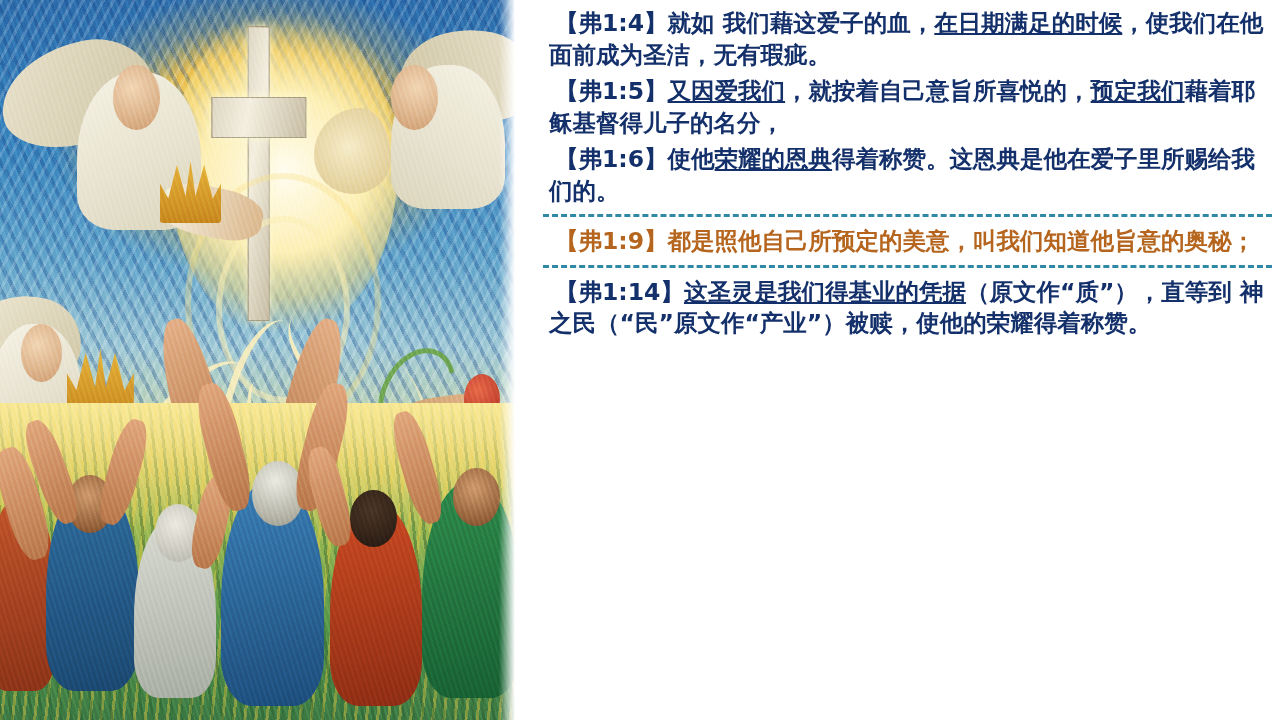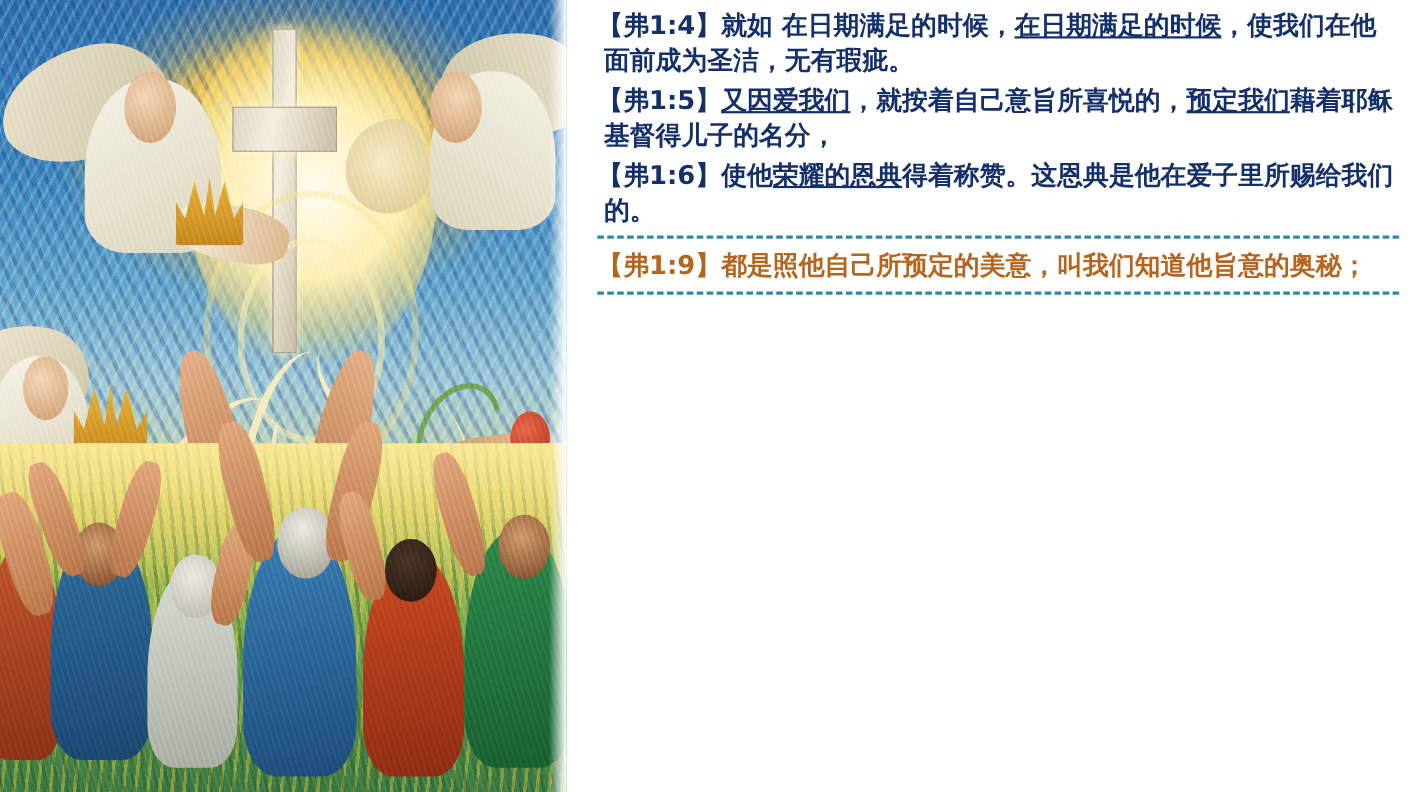--- a/index.html
+++ b/index.html
@@ -127,21 +127,21 @@
     font-size:23.5px;
     line-height:31.5px;
     letter-spacing:0px;
     margin:0 0 5px 0;
     text-indent:-6px;
     padding-left:6px;
   }
   .verse.navy{ color:#14306b; }
   .verse.brown{ color:#b5651d; }
   .verse u{ text-decoration:underline; text-underline-offset:2px; text-decoration-thickness:2px; }
-  .ref{ white-space:nowrap; }
+  .ref{ white-space:nowrap;margin-left:12px; }
 
   .divider{
     height:0; margin:7px 0 9px 0;
     border-top:3px dashed #2f88a6;
   }
 </style>
 </head>
 <body>
 
 <div id="slide">
@@ -231,27 +231,28 @@
 
       <div class="grain"></div>
       <div class="edge-fade"></div>
     </div>
 
   </div>
 
   <div id="text-panel">
     <div id="scripture-root">
         <div class="verse-group">
-          <p class="verse navy"><span class="ref">【弗1:4】</span><span>就如</span><span>  在日期满足的时候，</span><u>在日期满足的时候</u><span>，使我们在他面前成为圣洁，无有瑕疵。</span></p>
+          <p class="verse navy"><span class="ref">【弗1:4】</span><span>就如</span><span>  我们藉这爱子的血，</span><u>在日期满足的时候</u><span>，使我们在他面前成为圣洁，无有瑕疵。</span></p>
           <p class="verse navy"><span class="ref">【弗1:5】</span><u>又因爱我们</u><span>，就按着自己意旨所喜悦的，</span><u>预定我们</u><span>藉着耶稣基督得儿子的名分，</span></p>
           <p class="verse navy"><span class="ref">【弗1:6】</span><span>使他</span><u>荣耀的恩典</u><span>得着称赞。这恩典是他在爱子里所赐给我们的。</span></p>
         </div>
         <div class="divider"></div>
         <div class="verse-group">
           <p class="verse brown"><span class="ref">【弗1:9】</span><span>都是照他自己所预定的美意，叫我们知道他旨意的奥秘；</span></p>
         </div>
         <div class="divider"></div>
         <div class="verse-group">
+          <p class="verse navy"><span class="ref">【弗1:14】</span><u>这圣灵是我们得基业的凭据</u><span>（原文作“质”），直等到  神之民（“民”原文作“产业”）被赎，使他的荣耀得着称赞。</span></p>
         </div>
       </div>
   </div>
 
 </div>
 
 </body></html>

